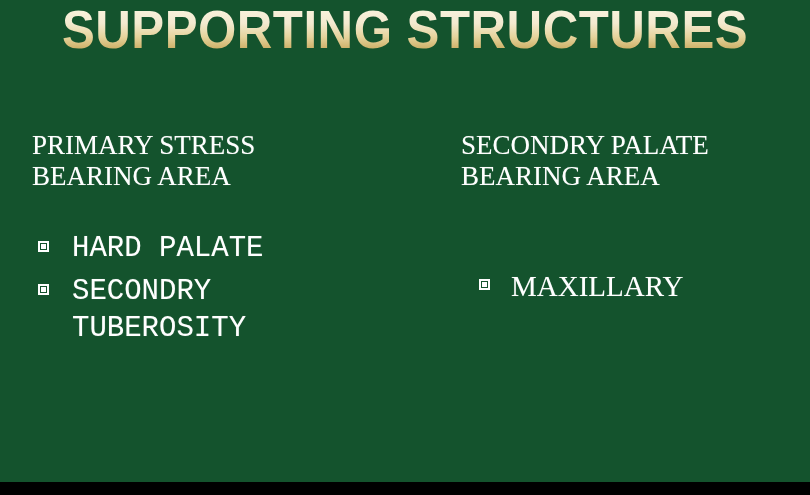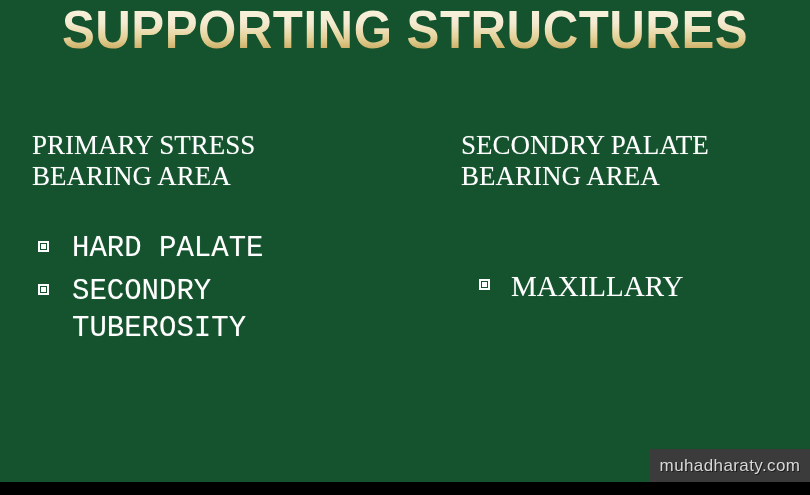--- a/index.html
+++ b/index.html
@@ -165,17 +165,14 @@
 BEARING AREA</div>
 
     <ul class="bullet-list">
       <li class="bullet-item">
         <span class="bullet-marker"></span>
         <span class="bullet-text"><span>MAXILLARY</span></span>
       </li>
     </ul>
   </div>
 
-  <div class="watermark">
-    <span class="watermark-text">muhadharaty.com</span>
-  </div>
 
 </div>
 
 </body></html>

